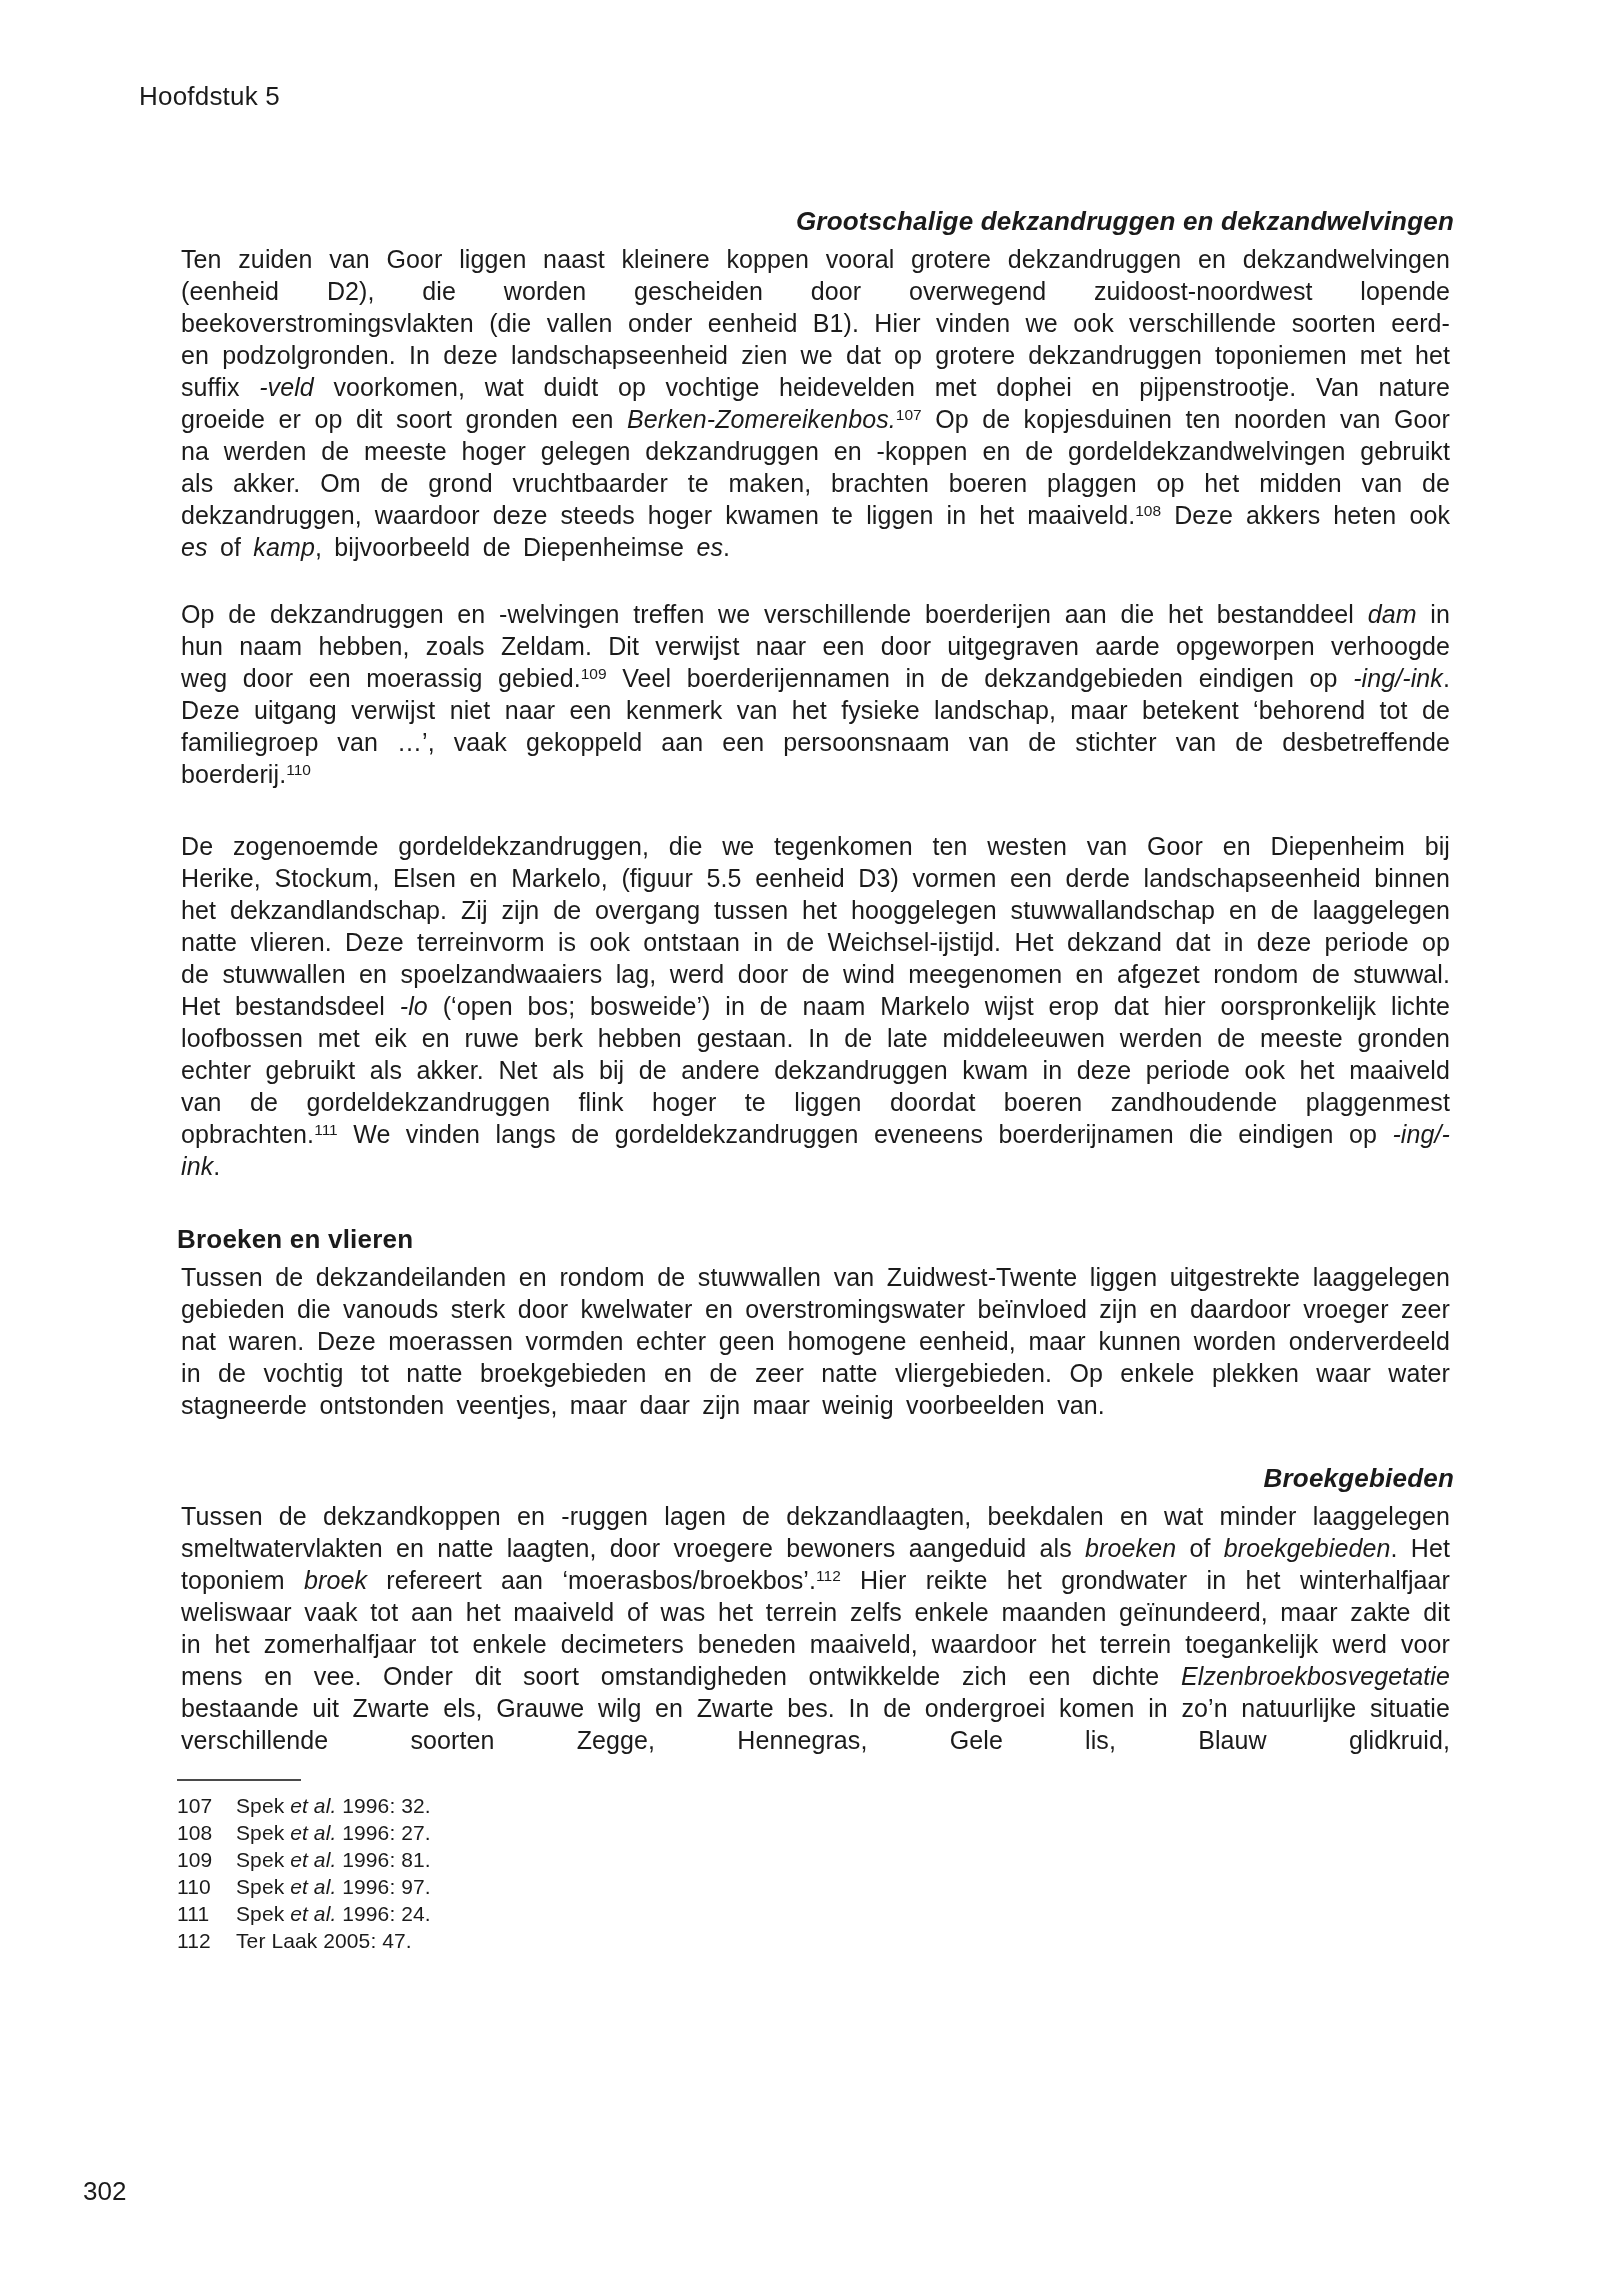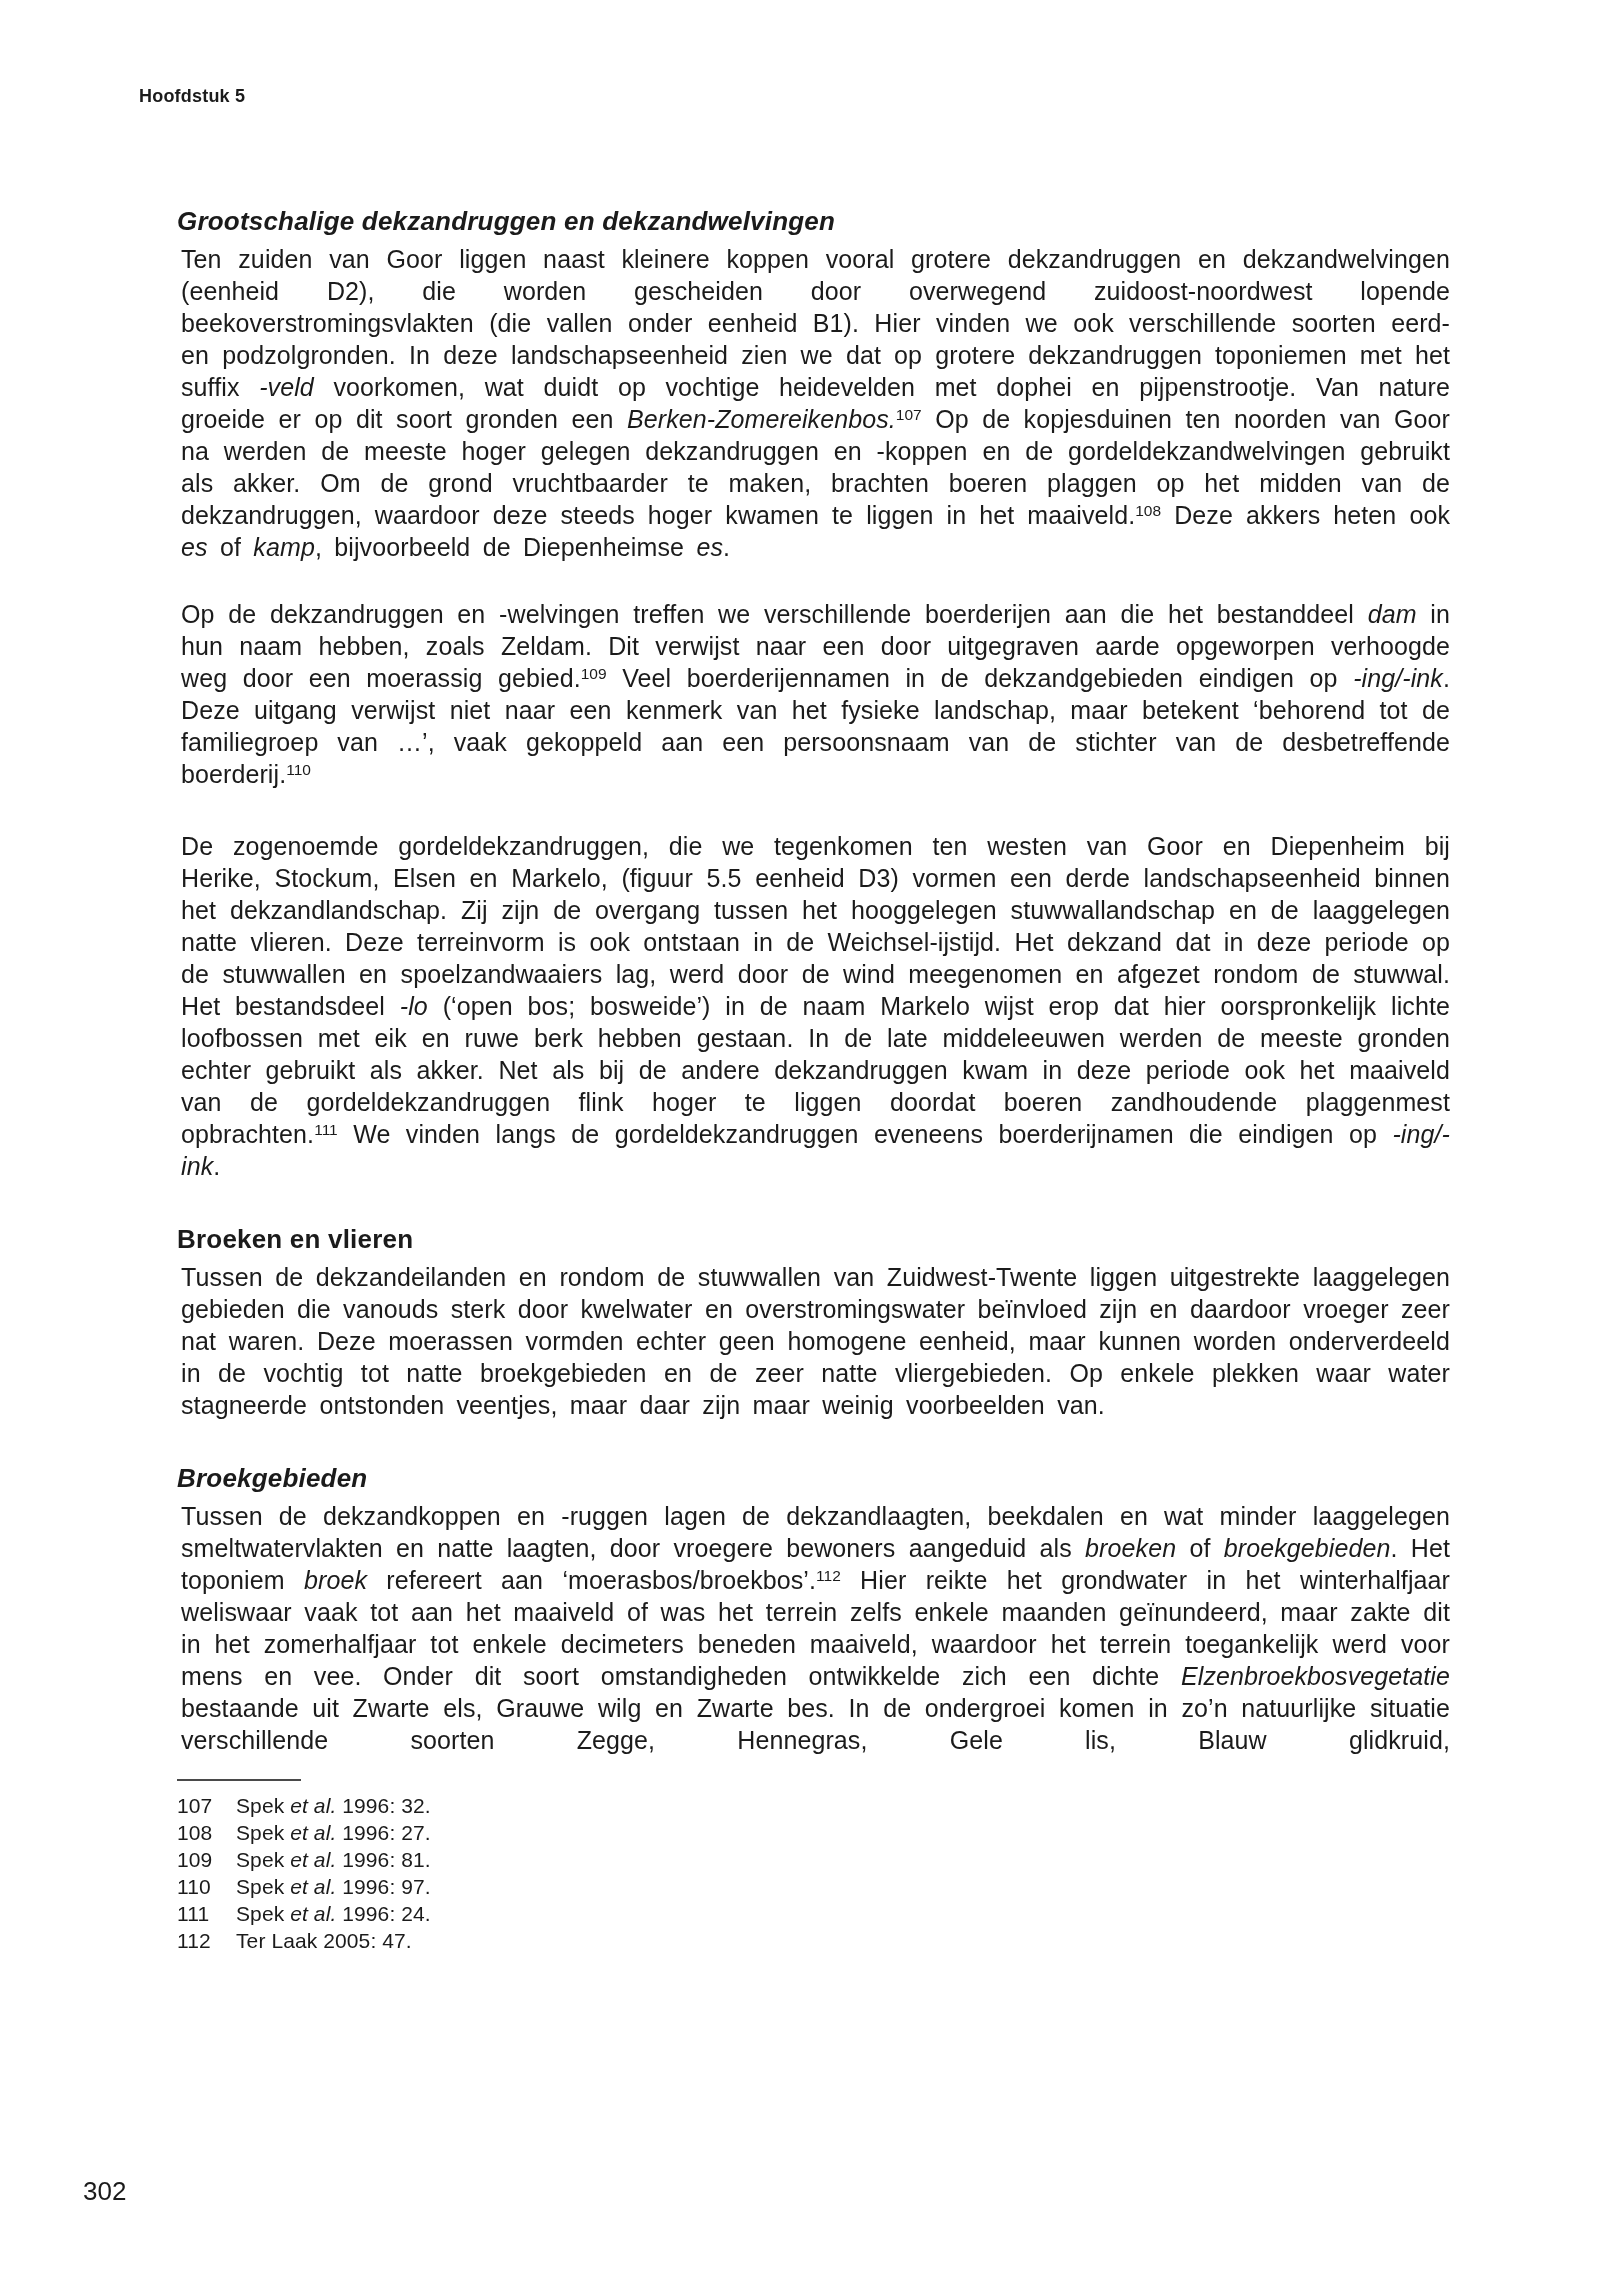--- a/index.html
+++ b/index.html
@@ -9,40 +9,39 @@
     background: #ffffff;
     color: #1b1b1b;
     font-family: "Liberation Sans", sans-serif;
     position: relative;
     -webkit-font-smoothing: antialiased;
   }
   .running-header {
     position: absolute;
     left: 139px;
     top: 81px;
-    font-size: 18px;
+    font-size: 26px;
     line-height: 30px;
     letter-spacing: 0.2px;
-    font-weight: bold;
   }
   .text-block {
     position: absolute;
     left: 177px;
     top: 204px;
     width: 1277px;
   }
   section + section { margin-top: 40px; }
   .heading {
     font-size: 26px;
     line-height: 35px;
     margin: 0 0 1.5px 0;
     font-weight: 700;
     letter-spacing: 0.2px;
   }
-  .heading.h-italic { font-style: italic; }
+  .heading.h-italic { font-style: italic; text-align: right; }
   .body-para {
     margin: 4px;
     font-size: 25px;
     line-height: 32px;
     text-align: justify;
     word-spacing: 5.3px;
     letter-spacing: 0.1px;
     hyphens: none;
   }
   .body-para + .body-para { margin-top: 35px; }

